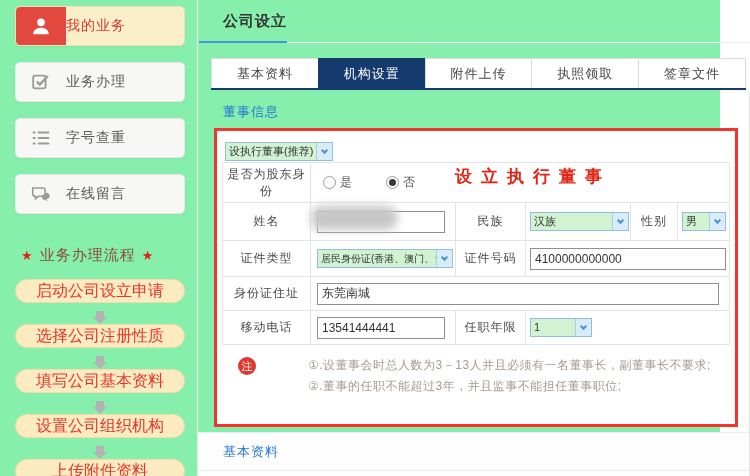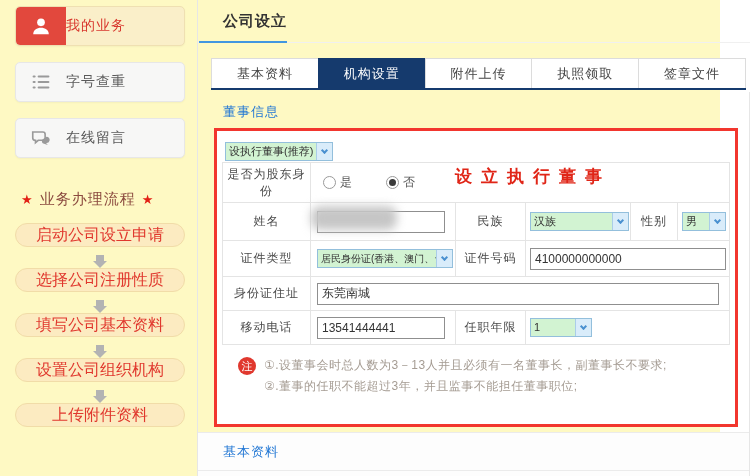--- a/index.html
+++ b/index.html
@@ -1,18 +1,18 @@
 <!DOCTYPE html>
 <html><head>
 <meta charset="utf-8">
 <style>
   * { margin:0; padding:0; box-sizing:border-box; }
   html,body { width:750px; height:476px; background:#fff; overflow:hidden;
     font-family:"Liberation Sans","DejaVu Sans",sans-serif; }
-  .app { position:relative; width:720px; height:476px; background:#fef9c3; }
+  .app { position:relative; width:720px; height:476px; background:#86efac; }
 
   
   .sidebar { position:absolute; left:15px; top:6px; width:170px; }
   .nav-item { display:flex; align-items:stretch; height:40px; margin-bottom:16px;
     background:#f7f7f6; border:1px solid #e7e7e7; border-radius:5px;
     box-shadow:0 1px 2px rgba(0,0,0,.04); cursor:pointer; overflow:hidden; }
   .nav-item .nav-ico { width:50px; display:flex; align-items:center; justify-content:center; }
   .nav-item .nav-label { flex:1; display:flex; align-items:center; font-size:14px; color:#5a5a5a; letter-spacing:1px; }
   .nav-item.active { background:#faefc9; border-color:#efe0b2; }
   .nav-item.active .nav-ico { background:#e2483d; border-radius:4px 0 0 4px; }
@@ -80,39 +80,48 @@
   .radio-row { display:flex; align-items:center; gap:34px; padding-left:8px; }
   .radio-opt { display:inline-flex; align-items:center; gap:4px; font-size:12px; color:#555; cursor:pointer; }
   .radio { width:13px; height:13px; border:1px solid #9a9a9a; border-radius:50%; background:#fff;
     display:inline-flex; align-items:center; justify-content:center; }
   .radio.checked::after { content:''; width:7px; height:7px; border-radius:50%; background:#3a3a3a; }
 
   
   .note { position:absolute; left:21px; top:224px; display:flex; gap:8px; }
   .note-badge { width:18px; height:18px; border-radius:50%; background:#e0382e; color:#fff;
     font-size:11px; display:flex; align-items:center; justify-content:center; margin-top:2px; flex:none; }
-  .note-lines { font-size:12px; color:#a59c93; line-height:21px; letter-spacing:.5px; }
+  .note-lines { font-size:12px; color:#a59c93; line-height:21px; letter-spacing:.5px;margin-left:44px; }
 </style>
 </head>
 <body>
 
 <div class="app">
 
   <aside class="sidebar">
 
     <div class="nav-item active">
       <div class="nav-ico">
         <svg width="22" height="22" viewBox="0 0 24 24">
             <circle cx="12" cy="8" r="4.2" fill="#fff"></circle>
             <path d="M3.5 21c0-4.8 3.9-7.2 8.5-7.2s8.5 2.4 8.5 7.2z" fill="#fff"></path>
           </svg>
       </div>
       <div class="nav-label">我的业务</div>
     </div>
 
+    <div class="nav-item">
+      <div class="nav-ico">
+        <svg width="22" height="22" viewBox="0 0 24 24" fill="none" stroke="#9a9a9a">
+            <rect x="3.5" y="5" width="13.5" height="14" rx="2" stroke-width="2"></rect>
+            <path d="M7.5 11.5l3.2 3.2L19.5 5.5" stroke-width="2.6"></path>
+          </svg>
+      </div>
+      <div class="nav-label">业务办理</div>
+    </div>
 
     <div class="nav-item">
       <div class="nav-ico">
         <svg width="22" height="22" viewBox="0 0 24 24" stroke="#9a9a9a" stroke-width="2.4" stroke-linecap="round">
             <path d="M4 6h1M4 12h1M4 18h1M9.5 6H20M9.5 12H20M9.5 18H20"></path>
           </svg>
       </div>
       <div class="nav-label">字号查重</div>
     </div>
 

